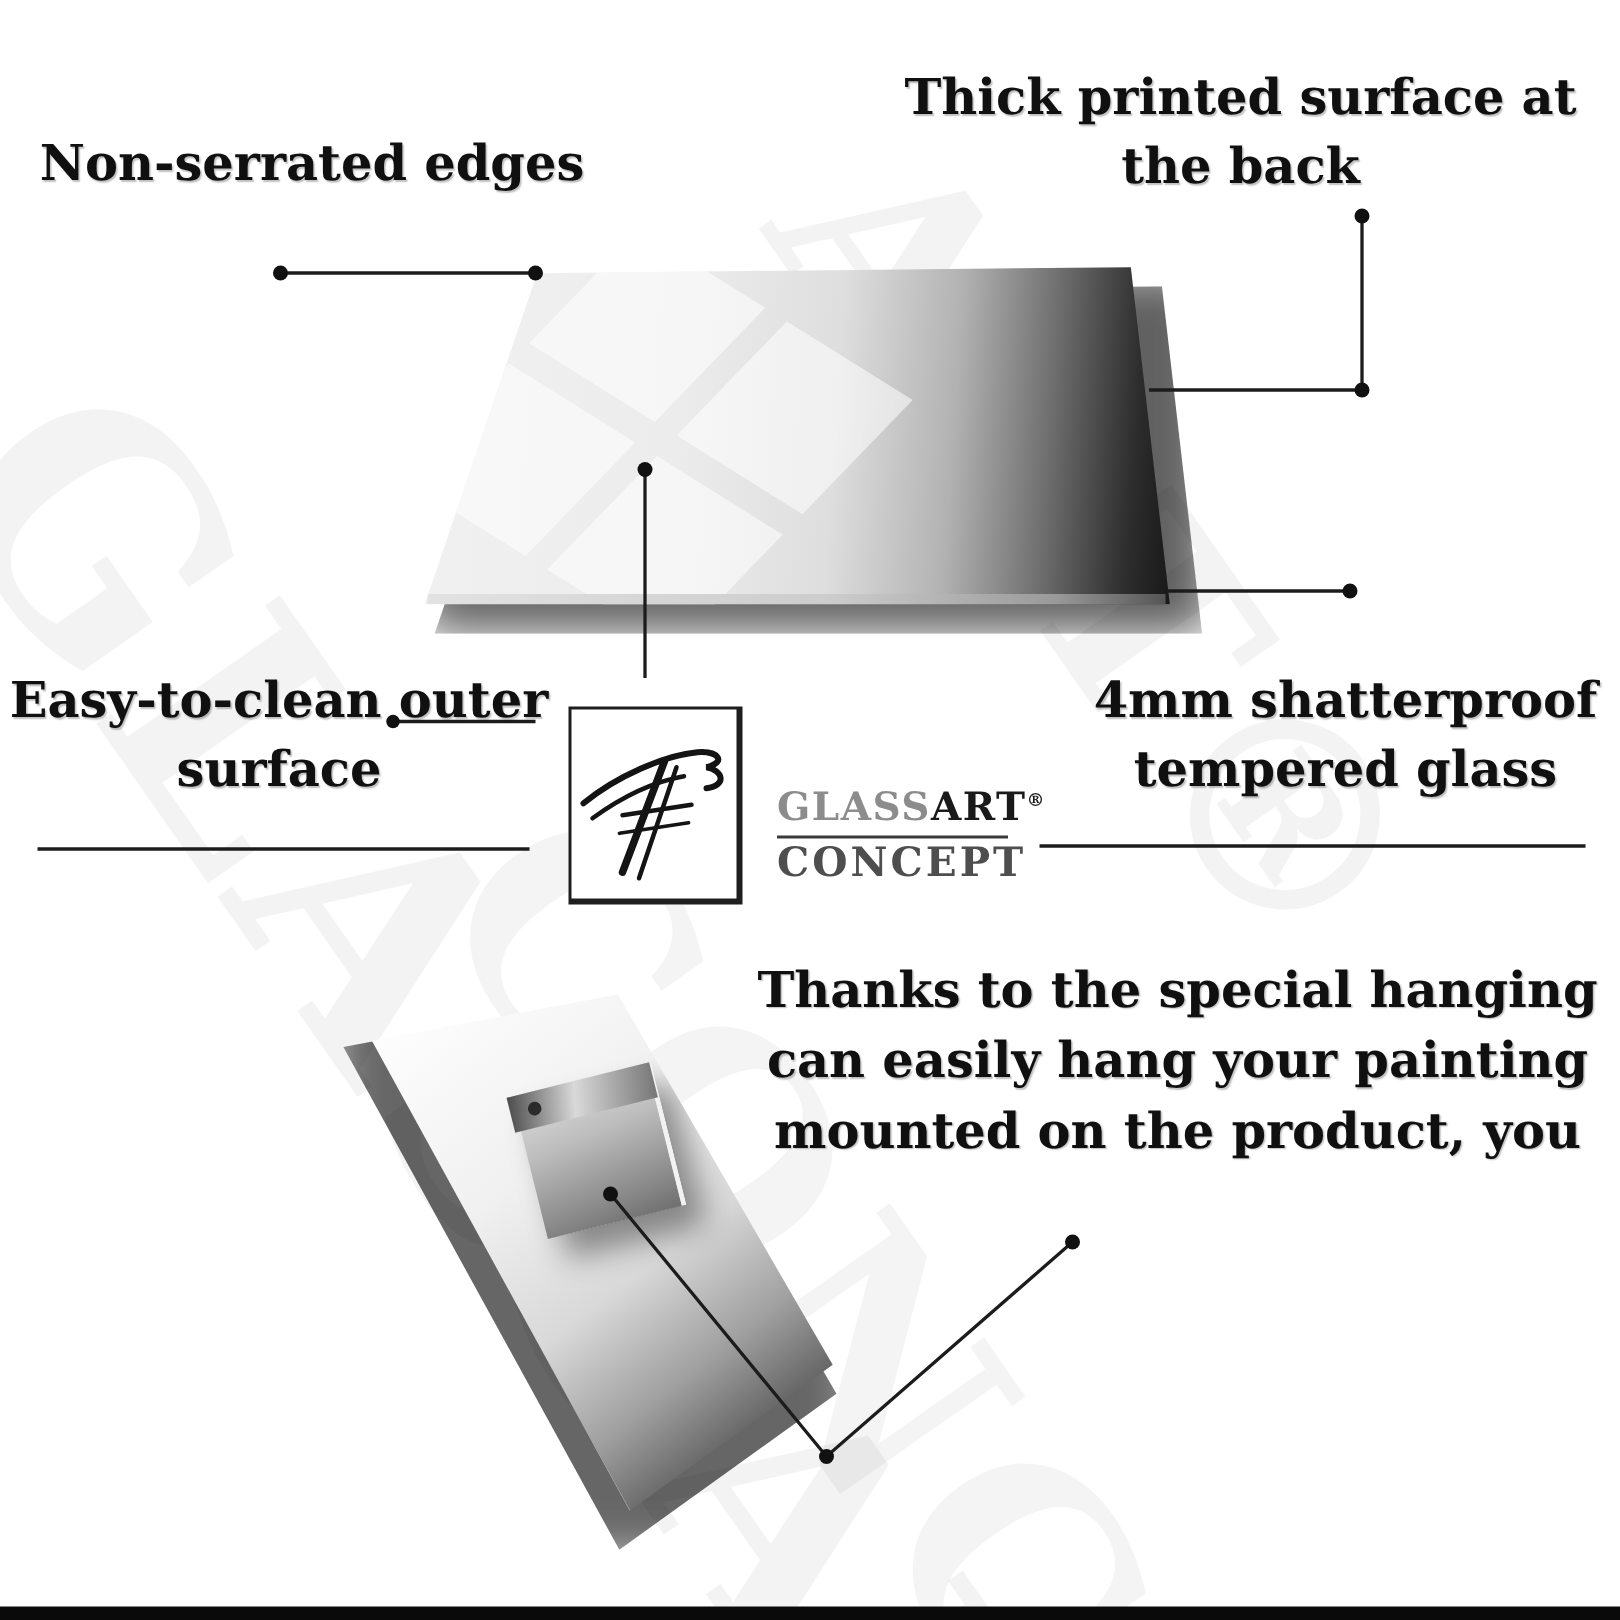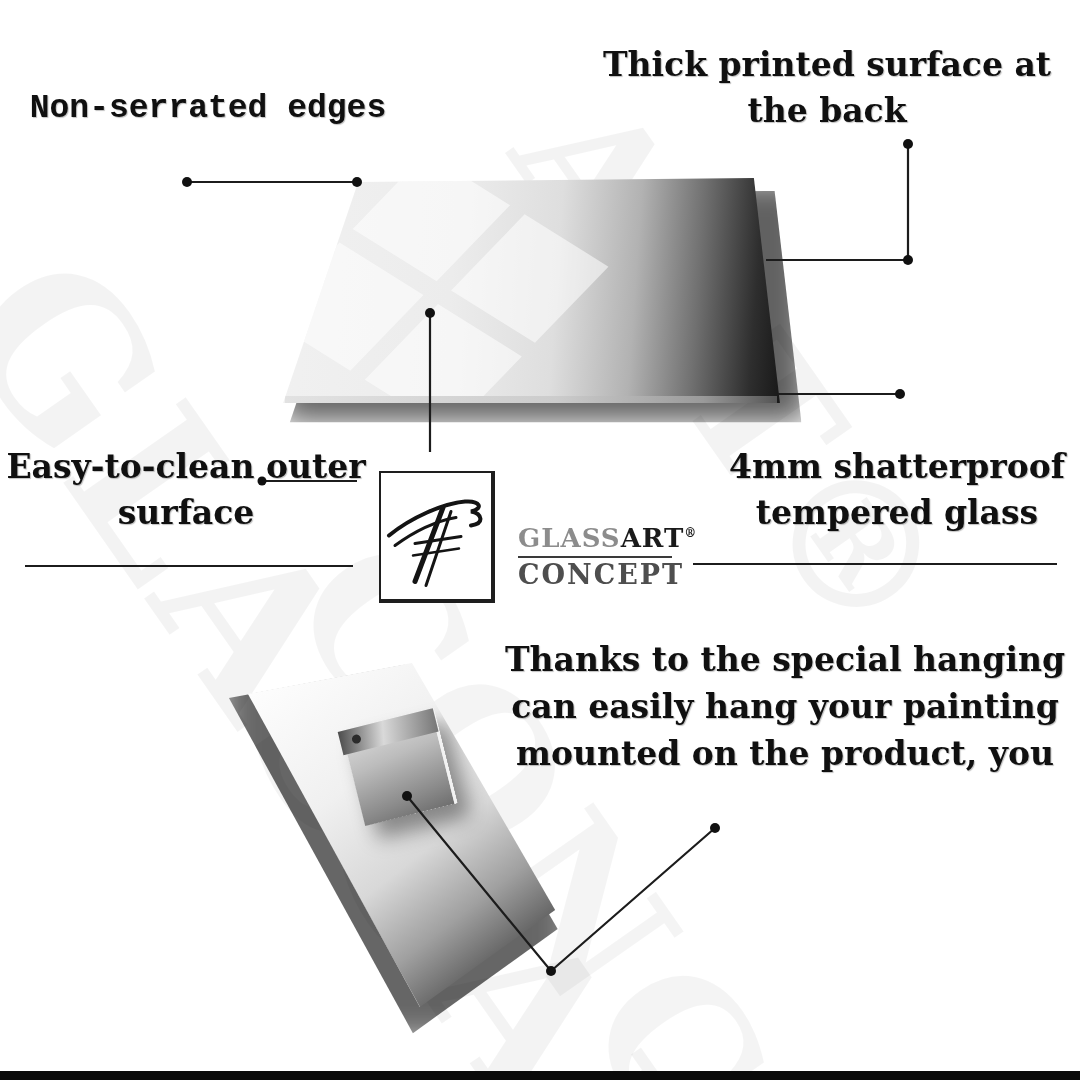--- a/index.html
+++ b/index.html
@@ -78,21 +78,21 @@
   
   .lines-layer{position:absolute;left:0;top:0;width:1080px;height:1080px;z-index:5;pointer-events:none;}
   .lines-layer line,.lines-layer polyline{stroke:#1c1c1c;stroke-width:2.2;fill:none;}
   .lines-layer circle{fill:#111;}
   
   .label{
     position:absolute;z-index:6;color:#101010;font-weight:bold;
     font-size:33px;line-height:46px;text-align:center;
     text-shadow:1px 1px 1px rgba(0,0,0,.25);
   }
-  .label-non-serrated{left:8px;top:86px;width:400px;font-family:Liberation Mono, monospace;}
+  .label-non-serrated{left:8px;top:86px;width:400px;}
   .label-thick{left:567px;top:42px;width:520px;}
   .label-easy{left:-14px;top:444px;width:400px;}
   .label-shatter{left:697px;top:444px;width:400px;}
   .label-hanging{left:495px;top:608px;width:580px;line-height:47px;margin-top:28px;}
   
   .logo-box{
     position:absolute;left:379px;top:471px;width:110px;height:126px;z-index:6;
     border-style:solid;border-color:#1e1e1e;border-width:2px 4px 4px 2px;
     background:#fff;
   }

